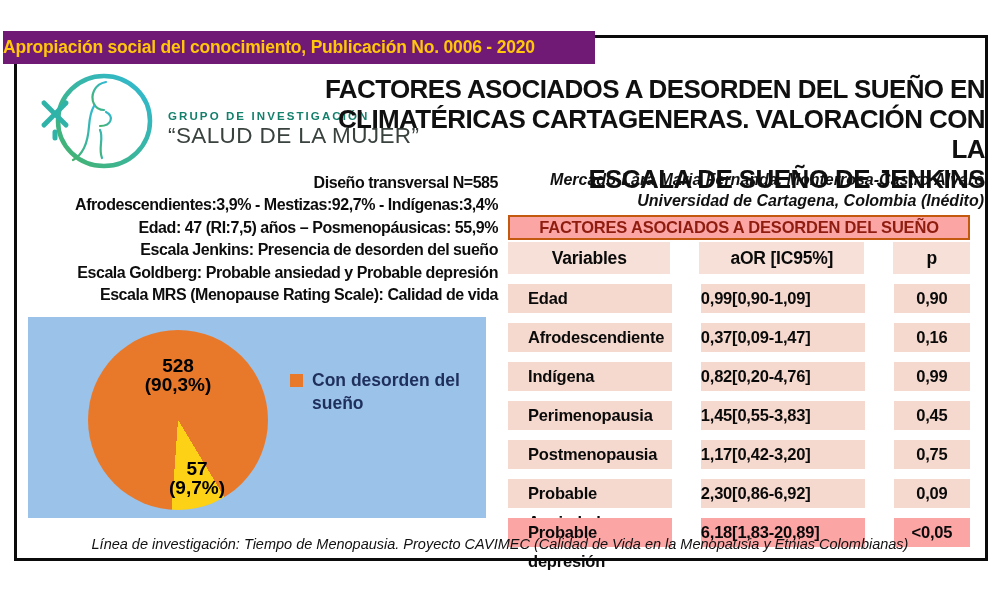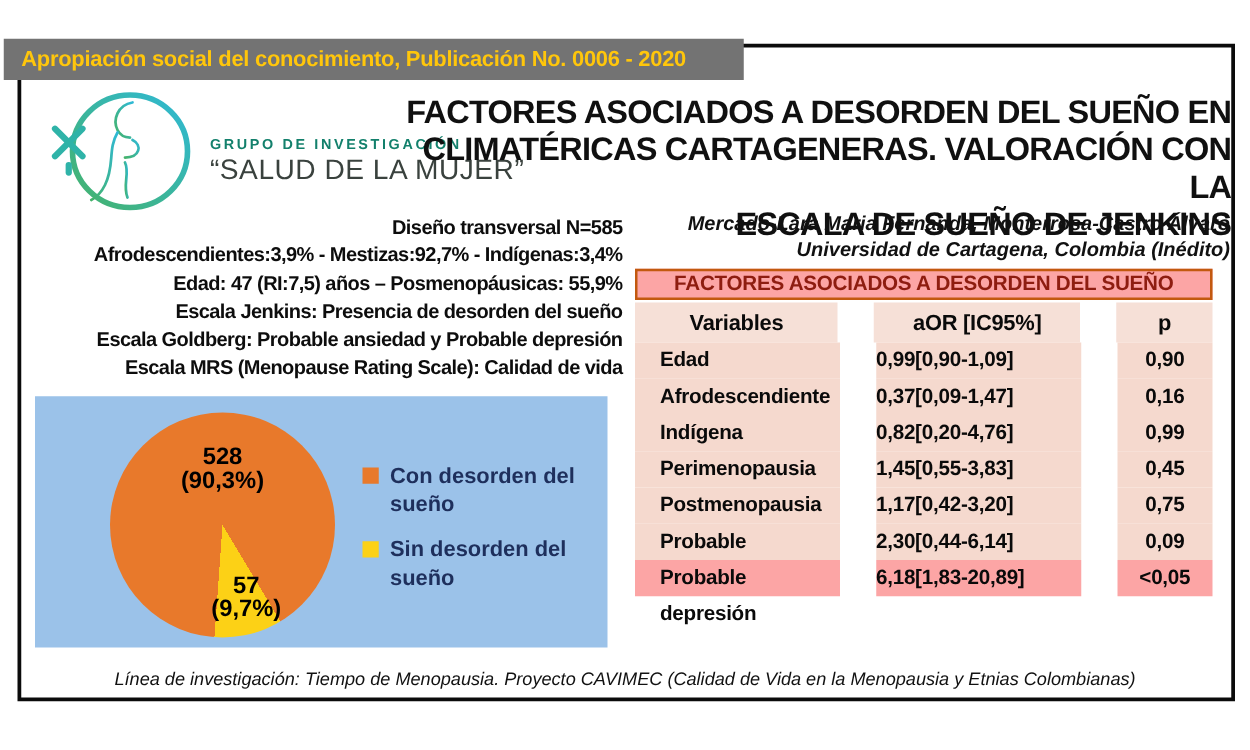--- a/index.html
+++ b/index.html
@@ -3,21 +3,21 @@
 <meta charset="utf-8">
 <style>
   html,body{margin:0;padding:0;background:#ffffff;}
   .page{position:relative;width:1000px;height:600px;background:#fff;
         font-family:"Liberation Sans",sans-serif;overflow:hidden;}
 
   .frame{position:absolute;left:14px;top:35px;width:974px;height:526px;
          border:3px solid #0b0b0b;box-sizing:border-box;}
 
   .banner{position:absolute;left:3px;top:31px;width:592px;height:33px;
-          background:#737373;box-sizing:border-box;padding-left:14px;
+          background:#701a75;box-sizing:border-box;
           color:#FFC60B;font-weight:bold;font-size:17.5px;line-height:33px;
           letter-spacing:-0.2px;white-space:nowrap;}
 
   .logo{position:absolute;left:36px;top:72px;display:flex;align-items:center;}
   .logo-text{margin-left:8px;margin-top:14px;}
   .logo-g{color:#13806C;font-size:11.5px;font-weight:bold;letter-spacing:2.1px;white-space:nowrap;}
   .logo-n{color:#3A423E;font-size:22.5px;letter-spacing:0.4px;margin-top:1px;white-space:nowrap;}
 
   .title{position:absolute;right:15px;top:74px;width:670px;text-align:right;
          font-weight:bold;color:#101010;font-size:26px;line-height:30px;letter-spacing:-0.6px;}
@@ -36,21 +36,21 @@
   .pl-small{left:99px;top:143px;width:140px;}
   .legend{position:absolute;left:262px;top:52px;width:190px;}
   .legend-item{display:flex;margin-bottom:13px;}
   .legend-swatch{width:13px;height:13px;margin-top:5px;margin-right:9px;flex:none;}
   .legend-label{font-weight:bold;font-size:17.5px;line-height:23px;color:#1E2F5C;width:160px;}
 
   .table{position:absolute;left:508px;top:215px;width:462px;}
   .t-title{background:#fca5a5;border:2px solid #C2590F;box-sizing:border-box;height:25px;
            line-height:21px;text-align:center;color:#8E1D10;font-weight:bold;
            font-size:16.5px;letter-spacing:-0.2px;margin-bottom:2px;}
-  .t-row{display:flex;margin-bottom:0;gap:27px;}
+  .t-row{display:flex;margin-bottom:10px;gap:27px;}
   .t-cell{background:#F5D9CE;font-weight:bold;color:#0a0a0a;font-size:16.5px;
           letter-spacing:-0.2px;height:29px;line-height:29px;box-sizing:border-box;}
   .t-head .t-cell{background:#F6E0D7;height:32px;line-height:32px;font-size:17.5px;text-align:center;}
   .c1{width:184px;margin-right:2px;text-align:left;padding-left:20px;}
   .c2{width:187px;margin-right:2px;text-align:left;}
   .c3{width:87px;text-align:center;}
   .t-head .c1{padding-left:0;text-align:center;}
   .hl .t-cell{background:#fca5a5;}
 
   .footer{position:absolute;left:15px;right:15px;top:536px;text-align:center;
@@ -122,24 +122,20 @@
     </div>
     <div class="pie-label pl-small">
       <div>57</div>
       <div>(9,7%)</div>
     </div>
     <div class="legend">
       <div class="legend-item">
         <div class="legend-swatch" style="background: rgb(232, 121, 43);"></div>
         <div class="legend-label">Con desorden del sueño</div>
       </div>
-      <div class="legend-item">
-        <div class="legend-swatch" style="background: rgb(252, 209, 22);"></div>
-        <div class="legend-label">Sin desorden del sueño</div>
-      </div>
     </div>
   </div>
 
   <div class="table">
     <div class="t-title">FACTORES ASOCIADOS A DESORDEN DEL SUEÑO</div>
     <div class="t-row t-head">
       <div class="t-cell c1">Variables</div>
       <div class="t-cell c2">aOR [IC95%]</div>
       <div class="t-cell c3">p</div>
     </div>
@@ -163,21 +159,21 @@
       <div class="t-cell c2">1,45[0,55-3,83]</div>
       <div class="t-cell c3">0,45</div>
     </div>
     <div class="t-row">
       <div class="t-cell c1">Postmenopausia</div>
       <div class="t-cell c2">1,17[0,42-3,20]</div>
       <div class="t-cell c3">0,75</div>
     </div>
     <div class="t-row">
       <div class="t-cell c1">Probable Ansiedad</div>
-      <div class="t-cell c2">2,30[0,44-6,14]</div>
+      <div class="t-cell c2">2,30[0,86-6,92]</div>
       <div class="t-cell c3">0,09</div>
     </div>
     <div class="t-row hl">
       <div class="t-cell c1">Probable depresión</div>
       <div class="t-cell c2">6,18[1,83-20,89]</div>
       <div class="t-cell c3">&lt;0,05</div>
     </div>
   </div>
 
   <div class="footer">Línea de investigación: Tiempo de Menopausia. Proyecto CAVIMEC (Calidad de Vida en la Menopausia y Etnias Colombianas)</div>

